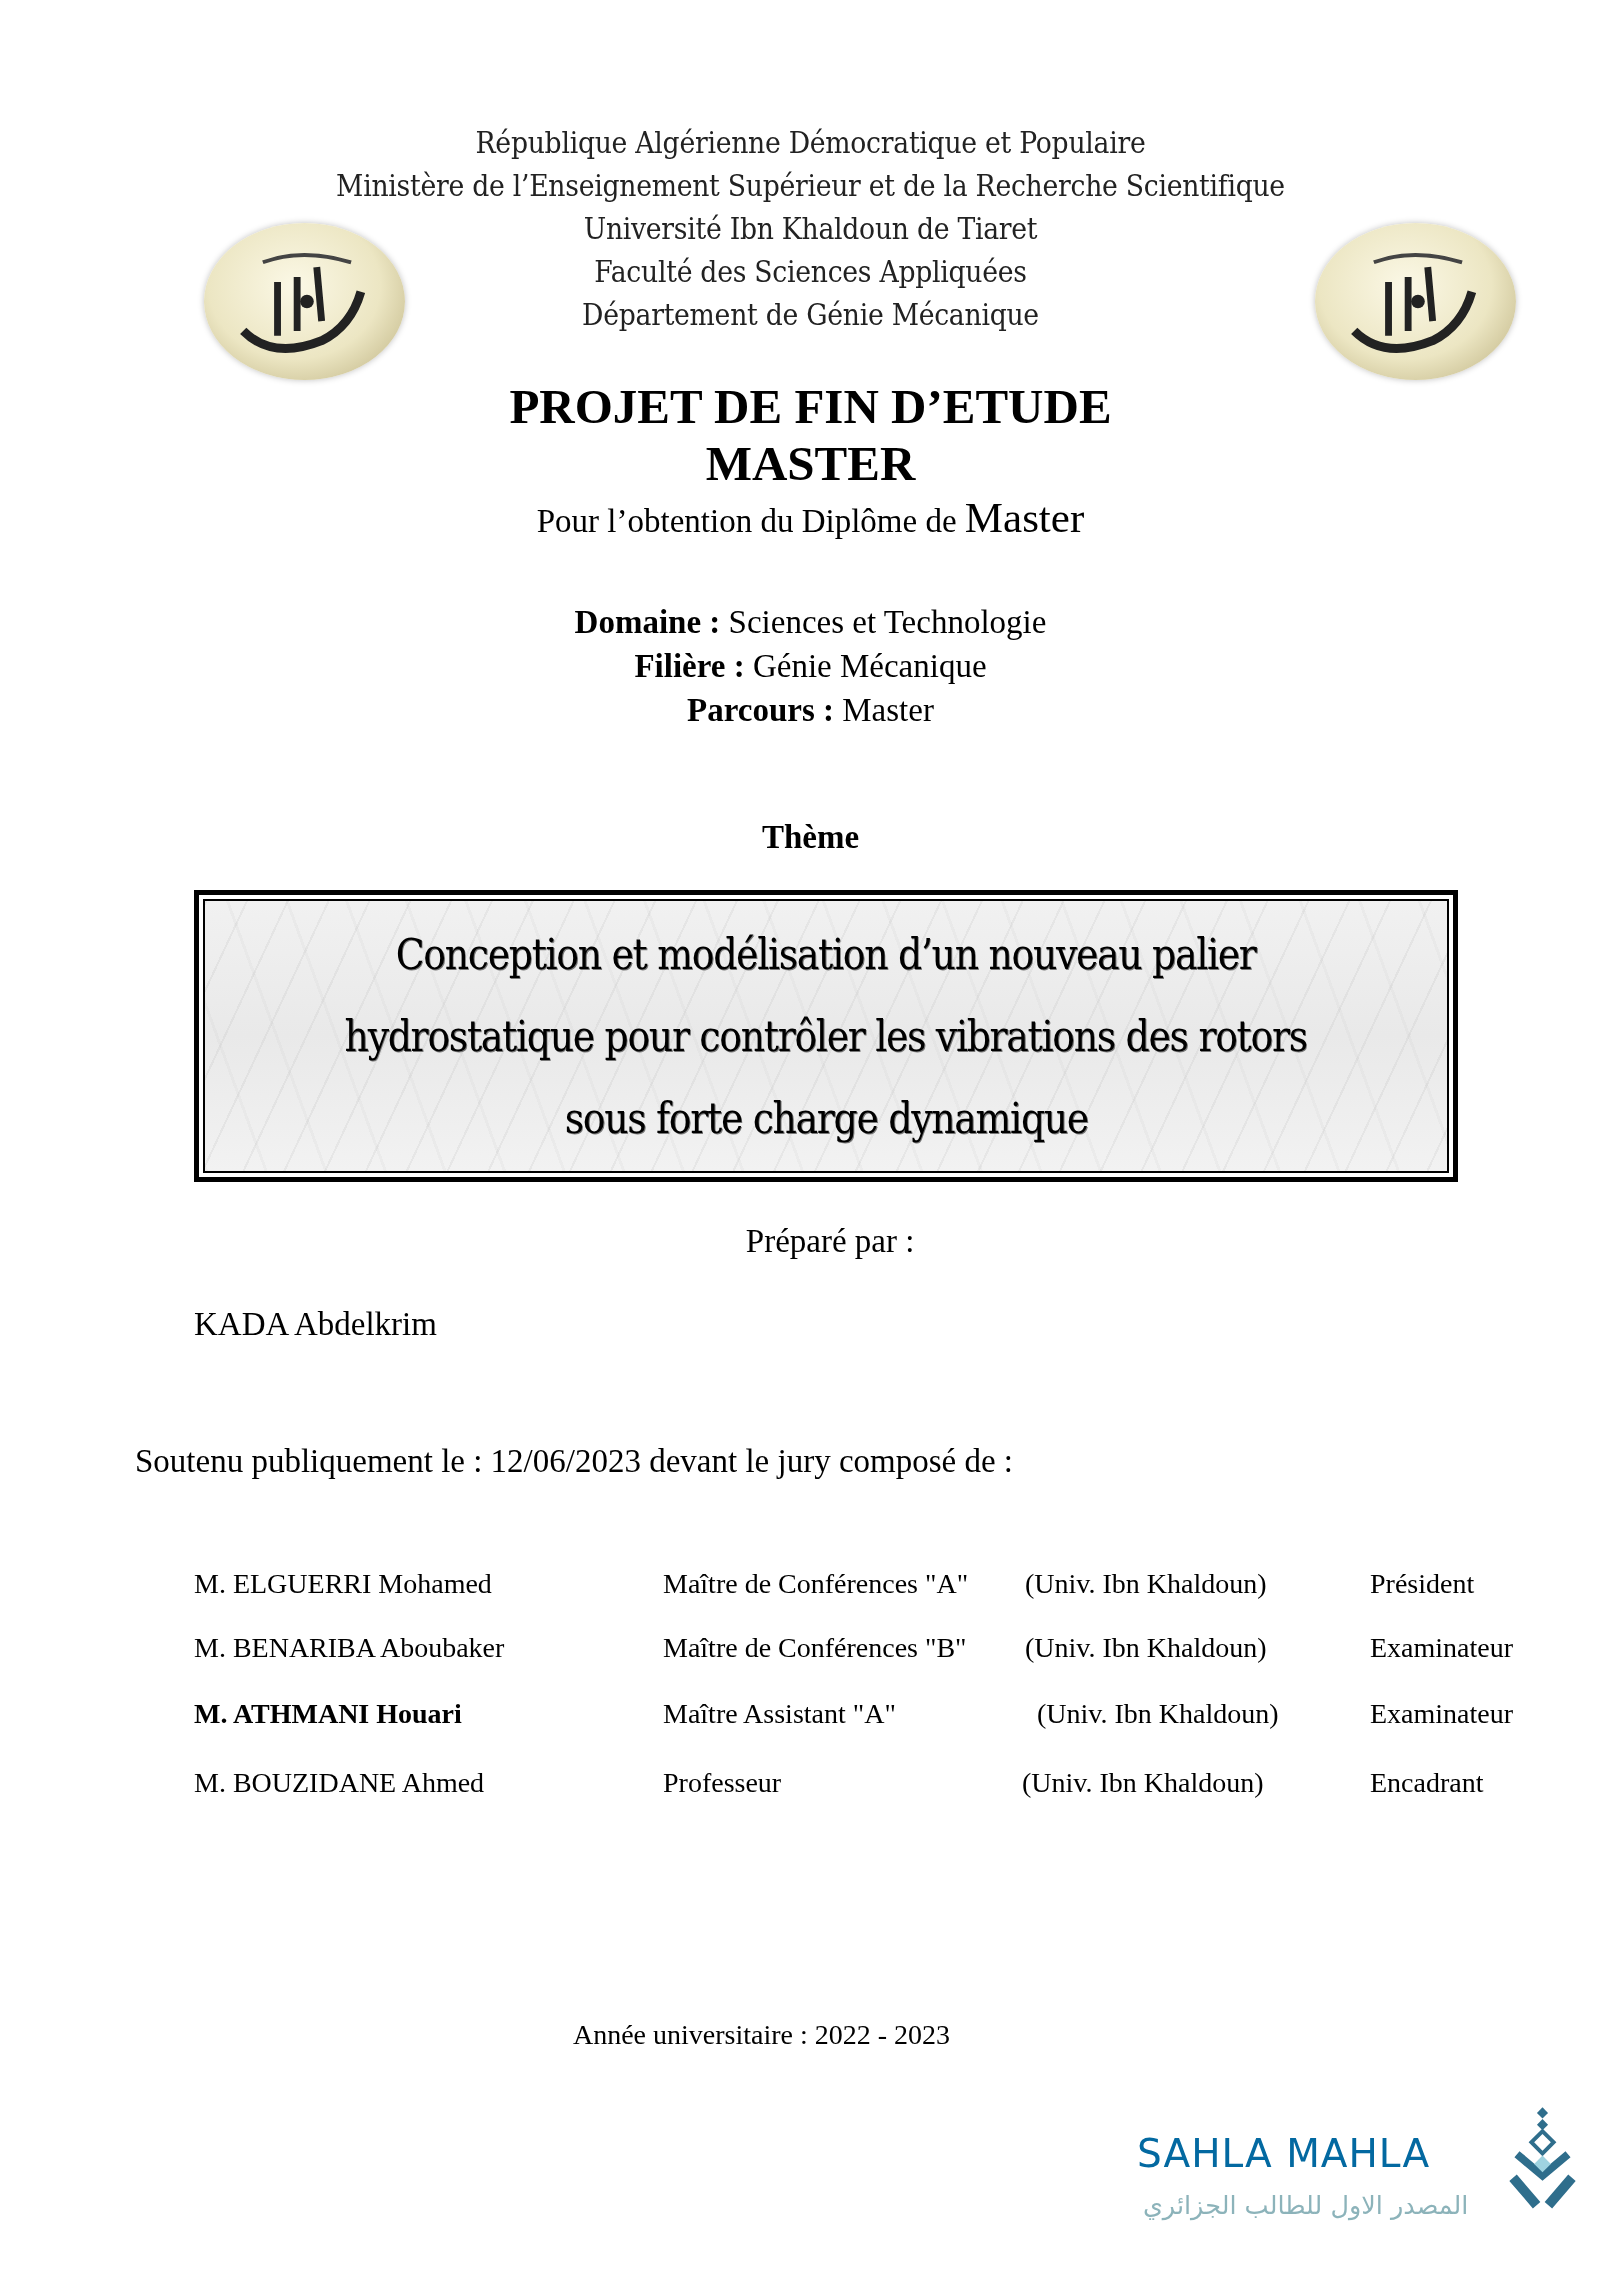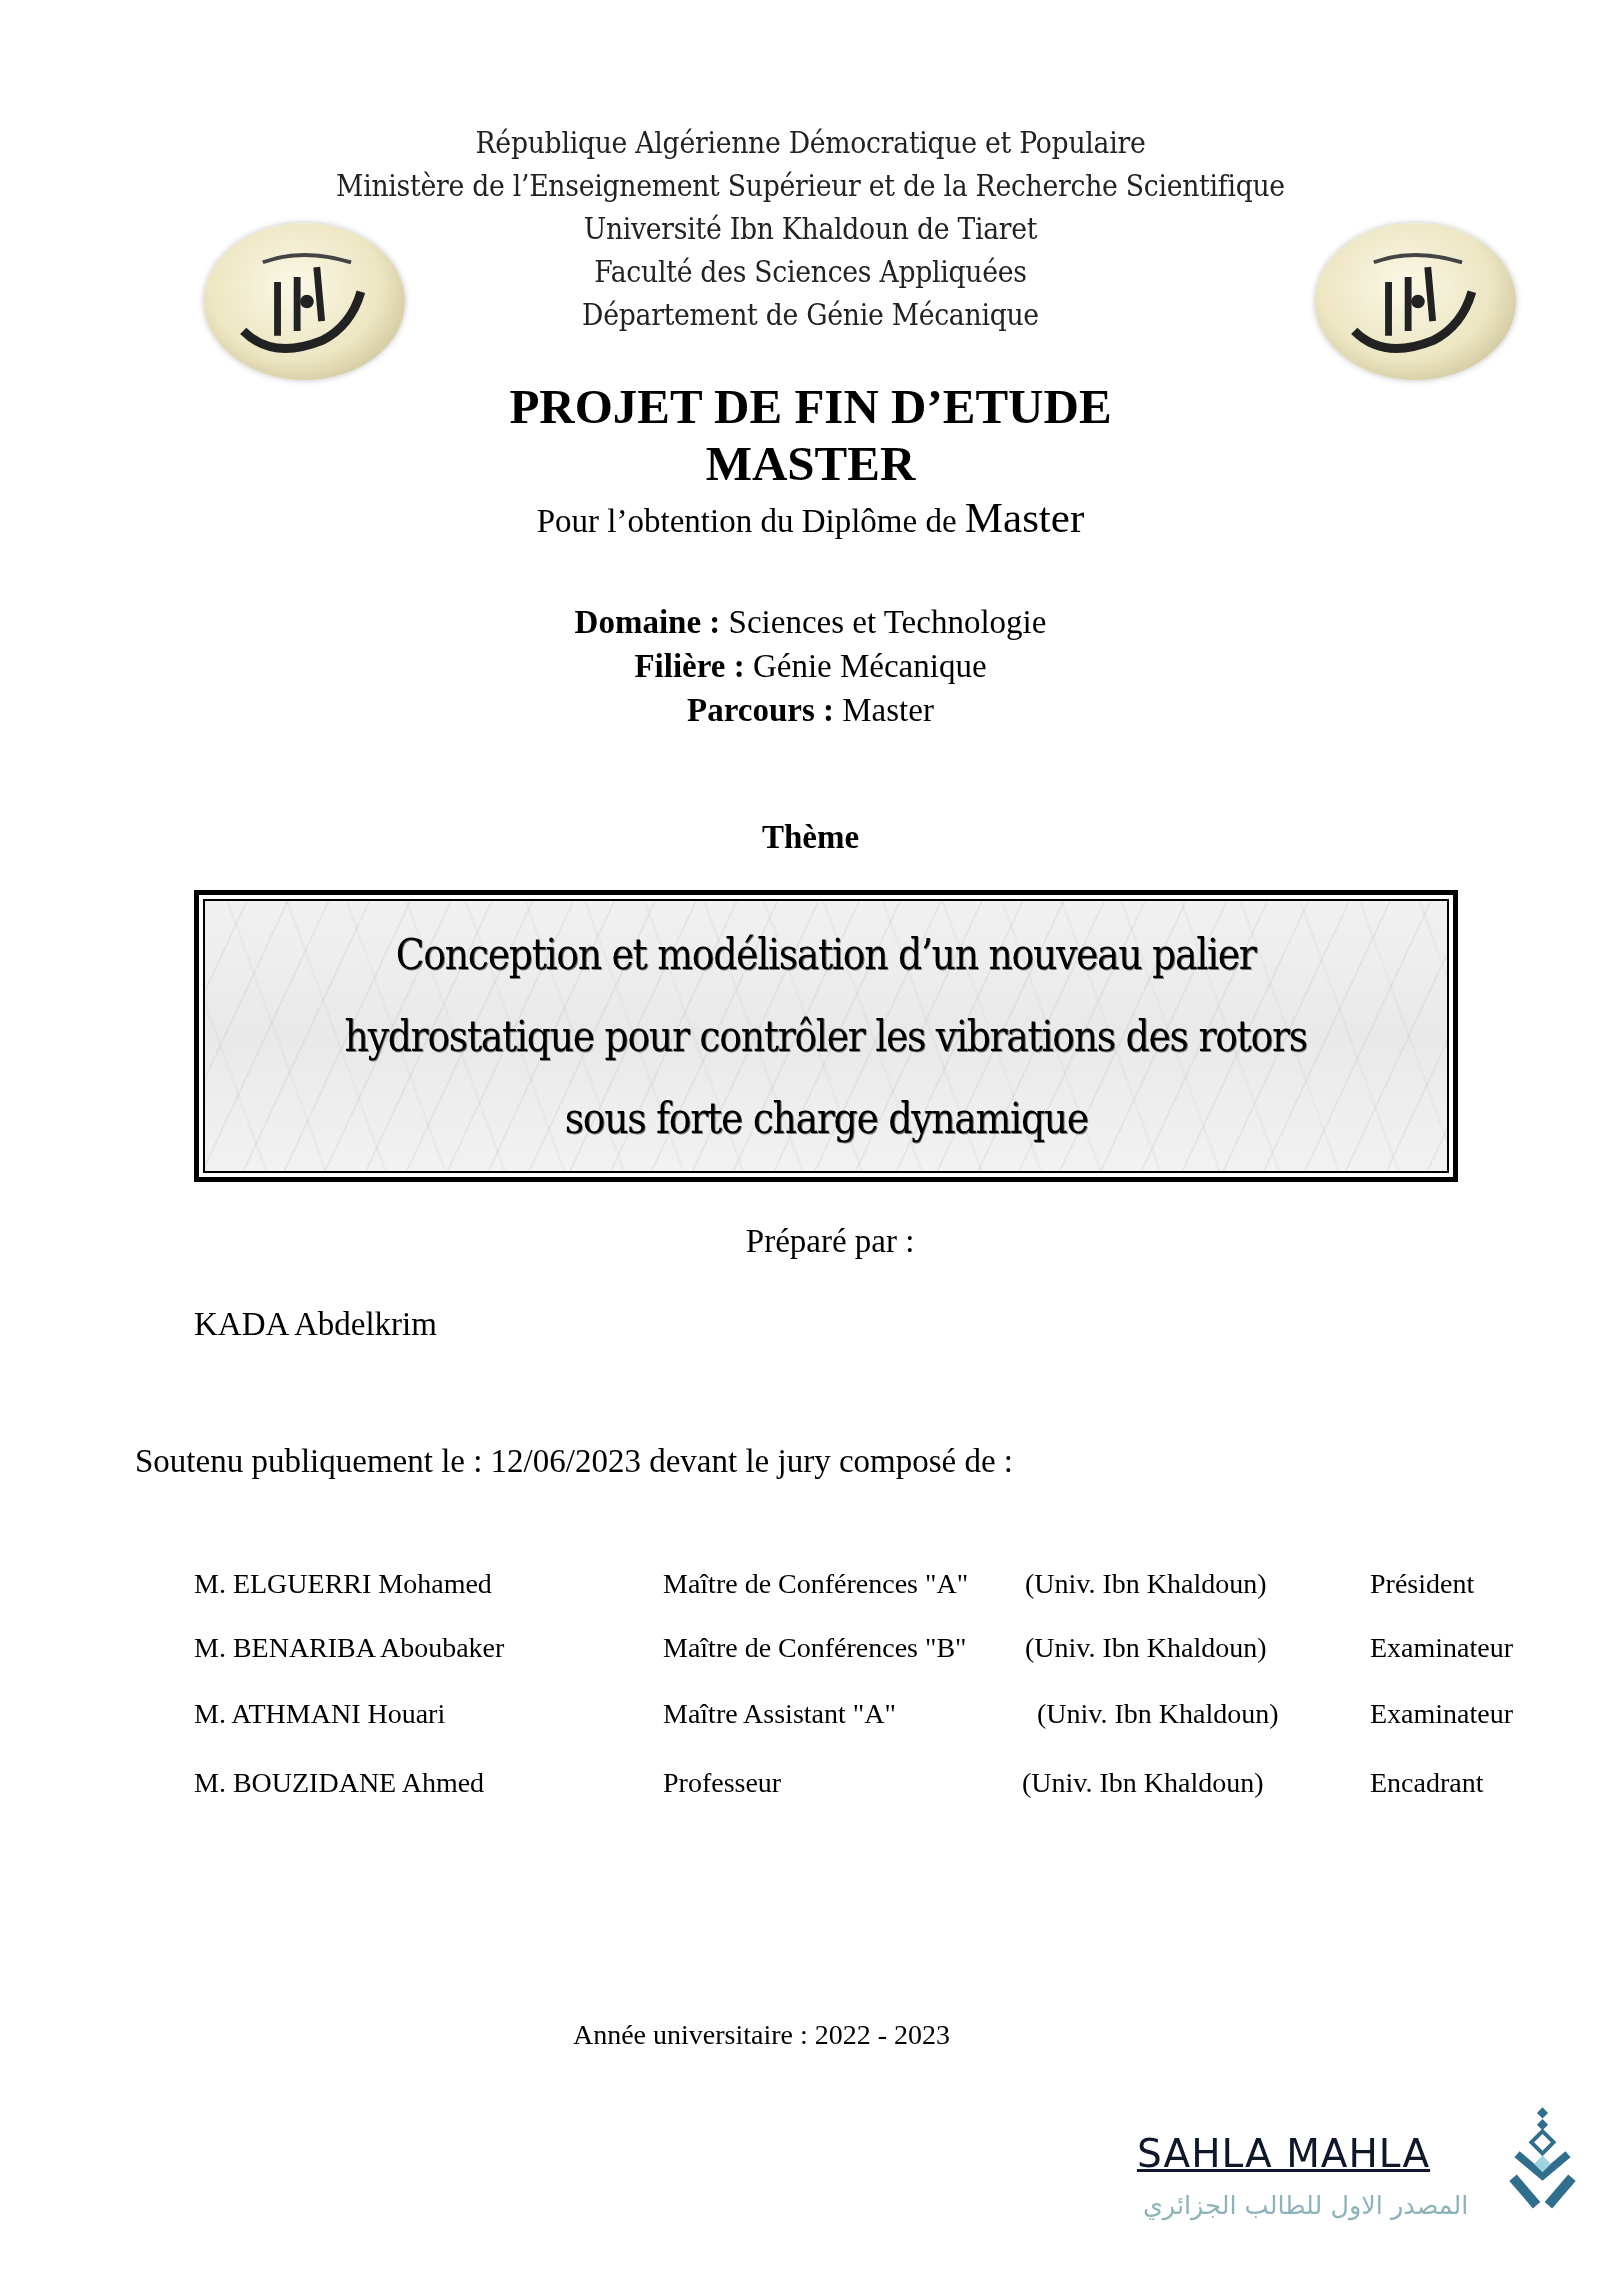--- a/index.html
+++ b/index.html
@@ -19,21 +19,21 @@
   .theme-inner { width:100%; height:100%; border:2px solid #000; box-sizing:border-box;
     background:
       repeating-linear-gradient(115deg, rgba(180,180,180,0.18) 0 2px, transparent 2px 37px),
       repeating-linear-gradient(70deg, rgba(200,200,200,0.15) 0 2.9px, transparent 2.9px 56px),
       linear-gradient(180deg,#f1f1f1,#e9e9e9 50%,#f2f2f2);
     display:flex; flex-direction:column; justify-content:center; align-items:center; }
   .theme-line { font-family:"DejaVu Serif", serif; font-size:43px; line-height:82px; letter-spacing:-1.5px; transform:scaleX(0.88); text-shadow:1px 1px 0 #777; white-space:nowrap; }
   .body34 { font-size:33px; line-height:44px; }
   .jury-row { position:absolute; left:194px; width:1372px; font-size:28px; height:39px; }
   .jury-row span { position:absolute; top:0; white-space:nowrap; }
-  .sm-text { font-family:"DejaVu Sans", sans-serif; font-size:39px; letter-spacing:1px; color:#0f172a;text-decoration:underline; }
+  .sm-text { font-family:"DejaVu Sans", sans-serif; font-size:39px; letter-spacing:1px; color:#0369a1; }
   .sm-ar { font-family:"DejaVu Sans", sans-serif; font-size:25.5px; color:#8cb3ba; }
 </style>
 </head>
 <body>
 
 <div class="abs center" style="top:122px;">
   <div class="hdr">République Algérienne Démocratique et Populaire</div>
   <div class="hdr">Ministère de l’Enseignement Supérieur et de la Recherche Scientifique</div>
   <div class="hdr">Université Ibn Khaldoun de Tiaret</div>
   <div class="hdr">Faculté des Sciences Appliquées</div>
@@ -95,21 +95,21 @@
     <span style="left:831px;">(Univ. Ibn Khaldoun)</span>
     <span style="left:1176px;">Président</span>
   </div>
   <div class="jury-row" style="top:1632px;">
     <span style="left:0;">M. BENARIBA Aboubaker</span>
     <span style="left:469px;">Maître de Conférences "B"</span>
     <span style="left:831px;">(Univ. Ibn Khaldoun)</span>
     <span style="left:1176px;">Examinateur</span>
   </div>
   <div class="jury-row" style="top:1698px;">
-    <span style="left:0;">M. ATHMANI Houari</span>
+    <span style="left:0;font-weight:bold;">M. ATHMANI Houari</span>
     <span style="left:469px;">Maître Assistant "A"</span>
     <span style="left:843px;">(Univ. Ibn Khaldoun)</span>
     <span style="left:1176px;">Examinateur</span>
   </div>
   <div class="jury-row" style="top:1767px;">
     <span style="left:0;">M. BOUZIDANE Ahmed</span>
     <span style="left:469px;">Professeur</span>
     <span style="left:828px;">(Univ. Ibn Khaldoun)</span>
     <span style="left:1176px;">Encadrant</span>
   </div>

